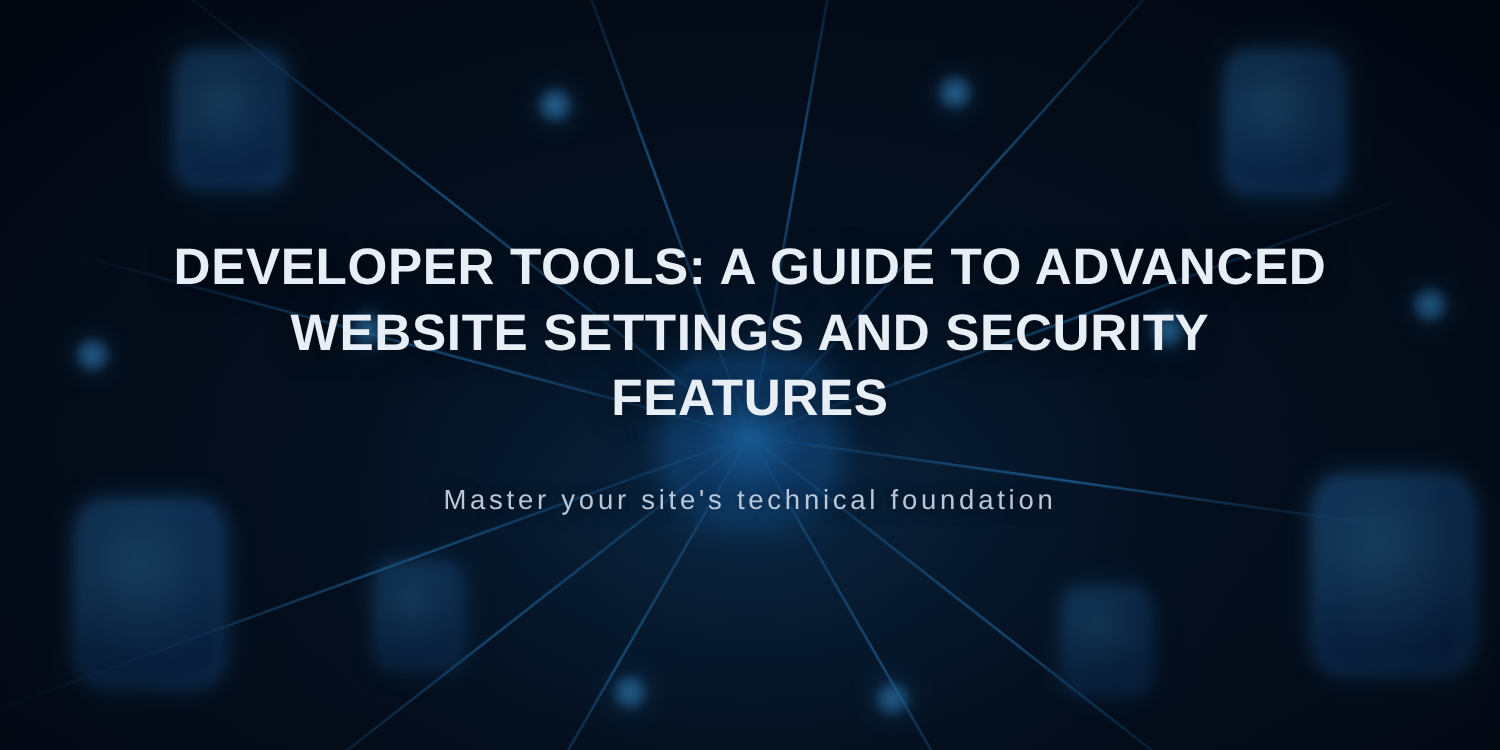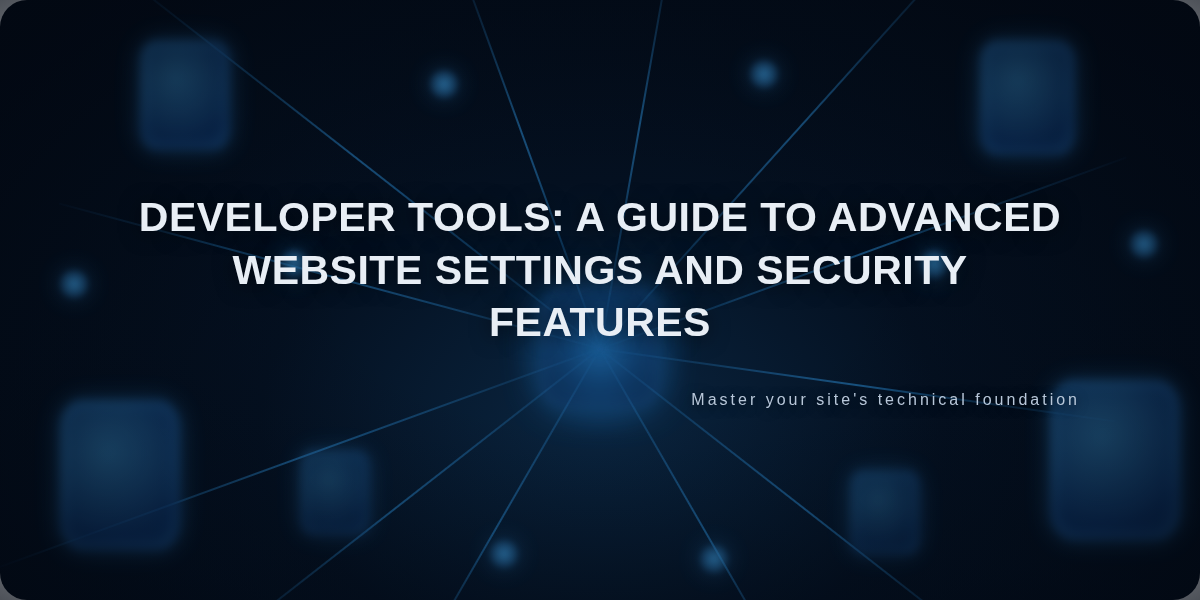--- a/index.html
+++ b/index.html
@@ -20,21 +20,20 @@
       width: 100%;
       height: 100%;
       position: relative;
       background: radial-gradient(ellipse at 50% 70%, #0a2540 0%, #041020 40%, #020812 100%);
       display: flex;
       flex-direction: column;
       align-items: center;
       justify-content: center;
       text-align: center;
       padding: 0 60px;
-      border-radius: 27px;
     }
     
     .network-bg {
       position: absolute;
       inset: 0;
       z-index: 0;
       opacity: 0.85;
     }
     
     
@@ -99,26 +98,25 @@
       font-weight: 700;
       color: #e8eef5;
       letter-spacing: 0.5px;
       line-height: 1.28;
       text-transform: uppercase;
       text-shadow: 0 2px 20px rgba(0,0,0,0.6);
       margin-bottom: 42px;
     }
     
     .subtitle {
-      font-size: 16px;
+      font-size: 22px;
       font-weight: 400;
       color: #b8c7d9;
       letter-spacing: 3px;
       text-shadow: 0 2px 12px rgba(0,0,0,0.6);
-      text-align: right;
     }
     
     
     .vignette {
       position: absolute;
       inset: 0;
       z-index: 1;
       background: radial-gradient(ellipse at center, transparent 30%, rgba(2,8,18,0.4) 80%, rgba(2,8,18,0.7) 100%);
       pointer-events: none;
     }

